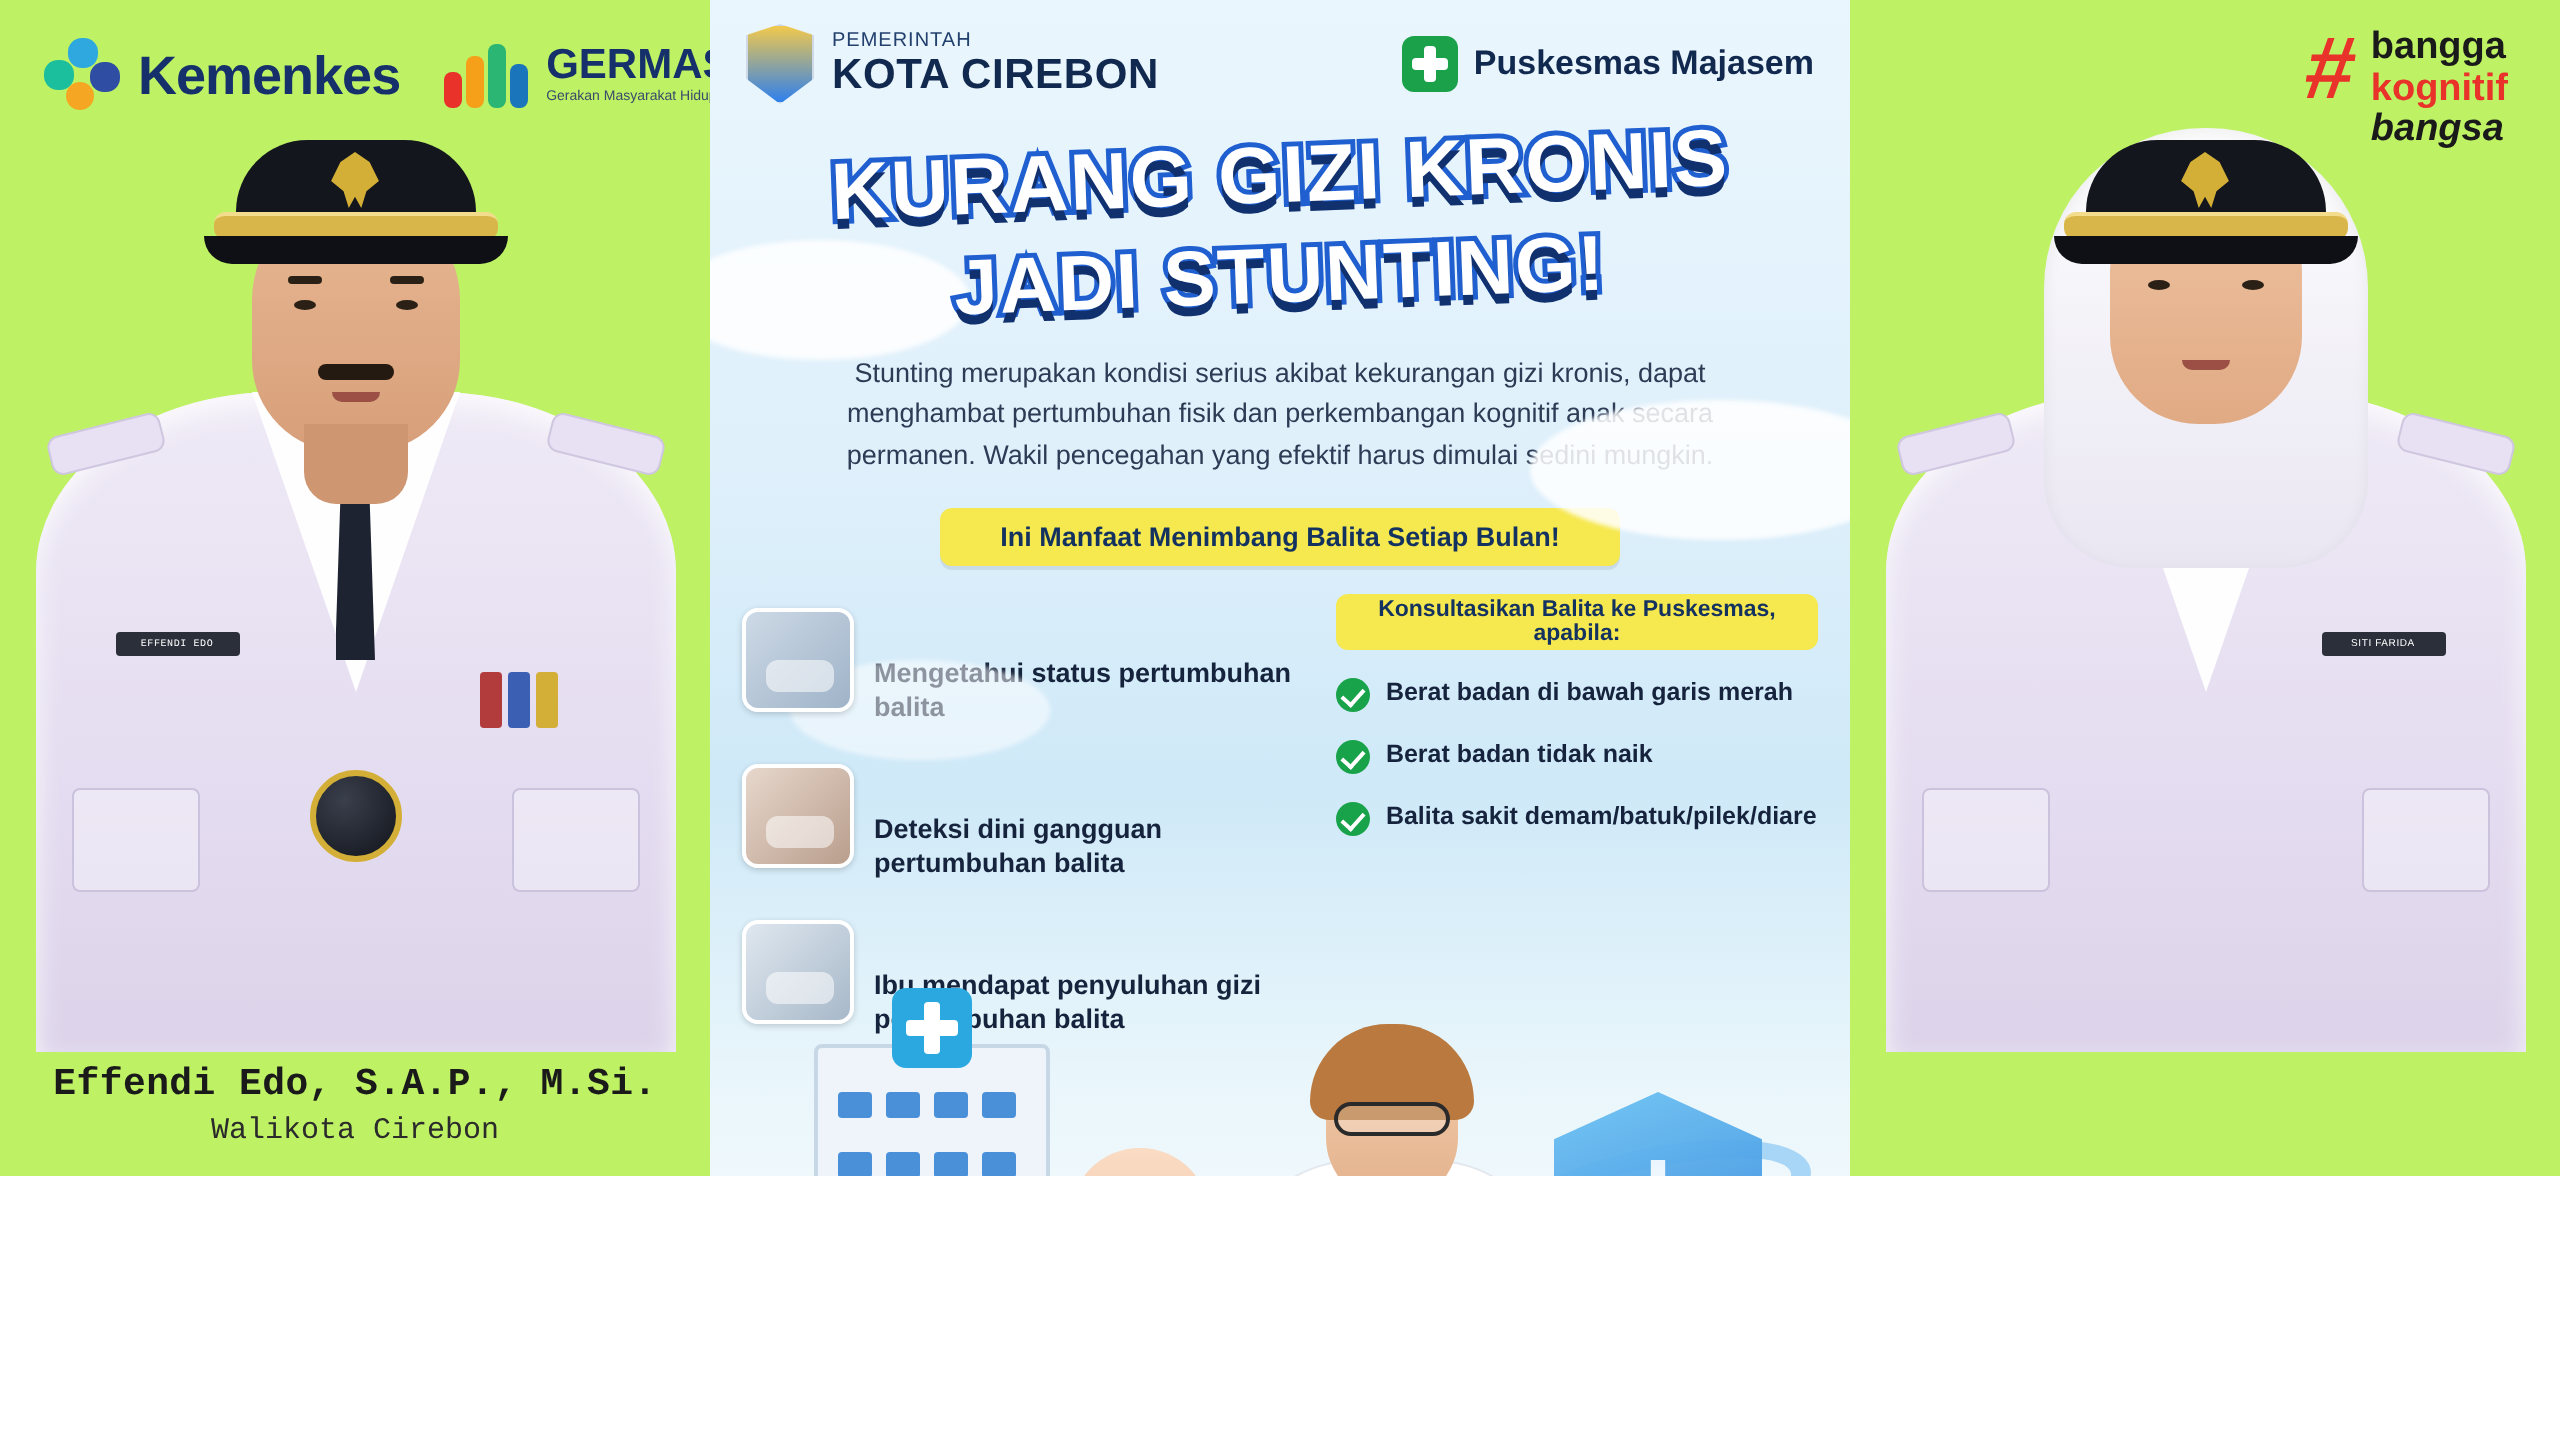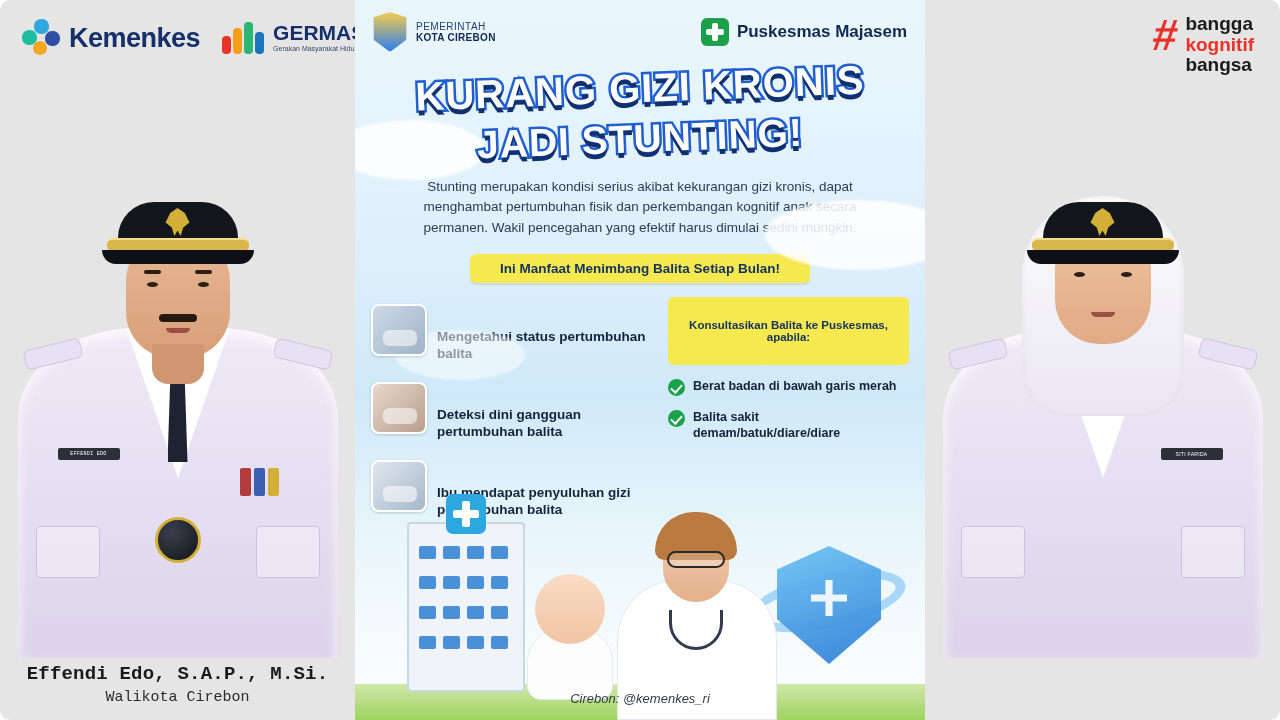--- a/index.html
+++ b/index.html
@@ -4,24 +4,23 @@
 <style>
   * { box-sizing: border-box; margin: 0; padding: 0; }
   html, body {
     width: 1280px; height: 720px;
     font-family: "Liberation Sans", sans-serif;
     background: #ffffff;
     overflow: hidden;
   }
   .stage {
     position: relative;
-    width: 1280px; height: 720px;
-    background: #e5e5e5;
+    width: 1280px; height: 588px;
+    background: #bef264;
     overflow: hidden;
-    border-radius: 10px;
   }
 
   
   .logo-bar {
     position: absolute; top: 18px; left: 22px;
     display: flex; align-items: center; gap: 22px;
   }
   .kemenkes { display: flex; align-items: center; gap: 9px; }
   .kemenkes-mark { position: relative; width: 38px; height: 38px; }
   .kemenkes-mark i {
@@ -51,21 +50,21 @@
     position: absolute; top: 14px; right: 26px;
     display: flex; align-items: flex-start; gap: 8px;
   }
   .hash {
     font-size: 44px; font-weight: bold; color: #e8322a; line-height: 0.95;
     transform: skewX(-8deg);
   }
   .bangga-lines { line-height: 1.08; font-weight: bold; font-size: 19px; }
   .bl-1 { color: #1a1a1a; }
   .bl-2 { color: #e8322a; }
-  .bl-3 { color: #1a1a1a; }
+  .bl-3 { color: #1a1a1a; font-style: italic; }
 
   
   .official {
     position: absolute; bottom: 0; width: 355px; height: 720px;
   }
   .official.left { left: 0; font-family: Liberation Mono, monospace; }
   .official.right { right: 0; }
   .person {
     position: absolute; bottom: 62px; left: 50%; transform: translateX(-50%);
     width: 330px; height: 600px;
@@ -198,21 +197,21 @@
     align-items: center; padding: 12px 18px 0 18px;
   }
   .gov { display: flex; align-items: center; gap: 9px; }
   .gov-crest {
     width: 34px; height: 40px;
     background: linear-gradient(180deg,#f2c94c,#2f80ed);
     clip-path: polygon(50% 0, 100% 14%, 100% 68%, 50% 100%, 0 68%, 0 14%);
     border: 1px solid #cfd8e6;
   }
   .gov-t1 { font-size: 10px; color: #23416e; letter-spacing: .5px; }
-  .gov-t2 { font-size: 10px; font-weight: bold; color: #12294f; letter-spacing: .3px; }
+  .gov-t2 { font-size: 21px; font-weight: bold; color: #12294f; letter-spacing: .3px; }
   .pusk { display: flex; align-items: center; gap: 8px; }
   .pusk-mark {
     width: 28px; height: 28px; background: #1aa14a; border-radius: 6px;
     position: relative;
   }
   .pusk-mark::before, .pusk-mark::after {
     content: ""; position: absolute; background: #fff; border-radius: 2px;
   }
   .pusk-mark::before { left: 11px; top: 5px; width: 6px; height: 18px; }
   .pusk-mark::after  { left: 5px; top: 11px; width: 18px; height: 6px; }
@@ -256,21 +255,21 @@
   .thumb::after {
     content: ""; position: absolute; left: 10px; bottom: 8px;
     width: 34px; height: 16px; background: rgba(255,255,255,.55); border-radius: 6px;
   }
   .benefit-text { font-size: 13.5px; font-weight: bold; color: #16233c; line-height: 1.3; margin-top: 31px; }
 
   .consult {
     width: 252px; align-self: flex-start;
   }
   .consult-head {
-    background: #f6e84f; border-radius: 6px; padding: 22px 8px;
+    background: #f6e84f; border-radius: 6px; padding: 2px 8px;
     font-size: 11.5px; font-weight: bold; color: #14325f; text-align: center;
   }
   .consult-item {
     display: flex; gap: 8px; align-items: flex-start; margin-top: 13px;
   }
   .check {
     flex: 0 0 auto; width: 17px; height: 17px; border-radius: 50%;
     background: #18a34a; position: relative; margin-top: 1px;
   }
   .check::after {
@@ -510,21 +509,25 @@
       </div>
 
       <div class="consult">
         <div class="consult-head">Konsultasikan Balita ke Puskesmas, apabila:</div>
         <div class="consult-item">
           <span class="check"></span>
           <span class="consult-text">Berat badan di bawah garis merah</span>
         </div>
         <div class="consult-item">
           <span class="check"></span>
-          <span class="consult-text">Balita sakit demam/batuk/diare/diare</span>
+          <span class="consult-text">Berat badan tidak naik</span>
+        </div>
+        <div class="consult-item">
+          <span class="check"></span>
+          <span class="consult-text">Balita sakit demam/batuk/pilek/diare</span>
         </div>
       </div>
     </div>
 
     <div class="illus">
       <div class="green-base"></div>
 
       <div class="ring"></div>
       <div class="shield"></div>
 

